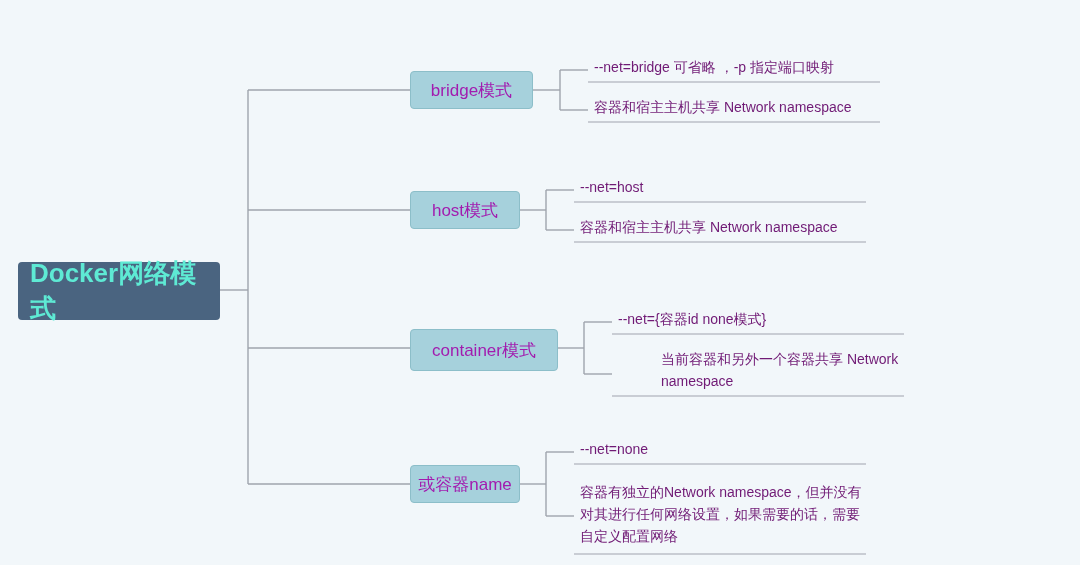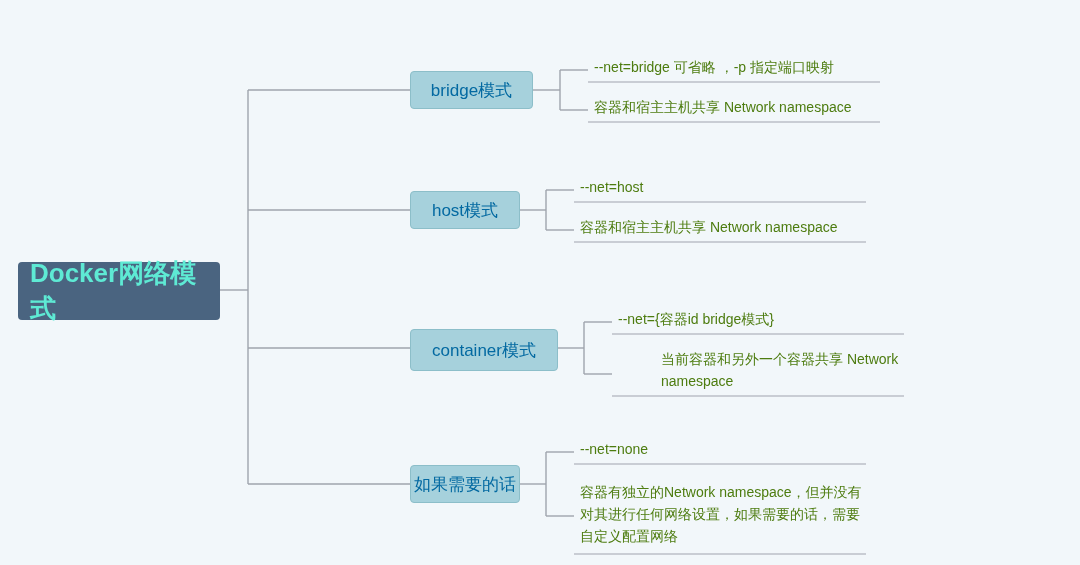--- a/index.html
+++ b/index.html
@@ -28,28 +28,28 @@
     font-size: 26px;
     font-weight: 700;
     display: flex;
     align-items: center;
     justify-content: center;
     padding: 0 12px;
   }
   .branch {
     background: #a6d1dc;
     border: 1px solid #8cbec9;
-    color: #0369a1;
+    color: #a21caf;
     font-size: 17px;
     display: flex;
     align-items: center;
     justify-content: center;
   }
   .leaf {
-    color: #4d7c0f;
+    color: #701a75;
     font-size: 14px;
     line-height: 1.55;
     display: flex;
     align-items: center;
     padding: 0 4px;
   }
   svg { position: absolute; top:0; left:0; width:1080px; height:565px; }
   path { stroke:#9FA4AD; stroke-width:1.4; fill:none; }
   line.under { stroke:#9FA4AD; stroke-width:1.2; }
 </style>
@@ -120,27 +120,27 @@
   <span>--net=host</span>
 </div>
 <div class="node leaf" style="left:576px; top:216px; width:300px; height:24px;">
   <span>容器和宿主主机共享 Network namespace</span>
 </div>
 
 <div class="node branch" style="left:410px; top:329px; width:148px; height:42px;">
   <span>container模式</span>
 </div>
 <div class="node leaf" style="left:614px; top:308px; width:300px; height:24px;">
-  <span>--net={容器id bridge模式}</span>
+  <span>--net={容器id none模式}</span>
 </div>
 <div class="node leaf" style="left:614px; top:348px; width:300px; height:46px;margin-left:43px;">
   <span>当前容器和另外一个容器共享 Network namespace</span>
 </div>
 
 <div class="node branch" style="left:410px; top:465px; width:110px; height:38px;">
-  <span>如果需要的话</span>
+  <span>或容器name</span>
 </div>
 <div class="node leaf" style="left:576px; top:438px; width:300px; height:24px;">
   <span>--net=none</span>
 </div>
 <div class="node leaf" style="left:576px; top:478px; width:300px; height:74px;">
   <span>容器有独立的Network namespace，但并没有对其进行任何网络设置，如果需要的话，需要自定义配置网络</span>
 </div>
 
 </body></html>

